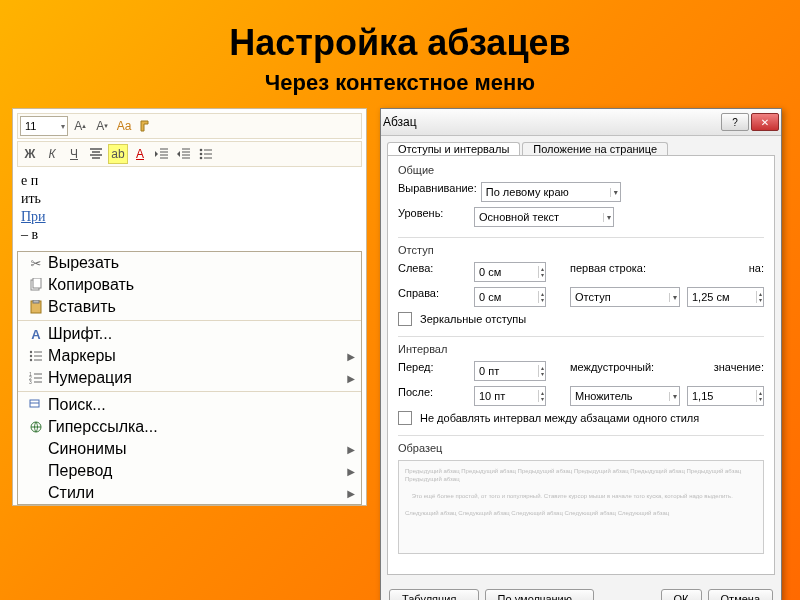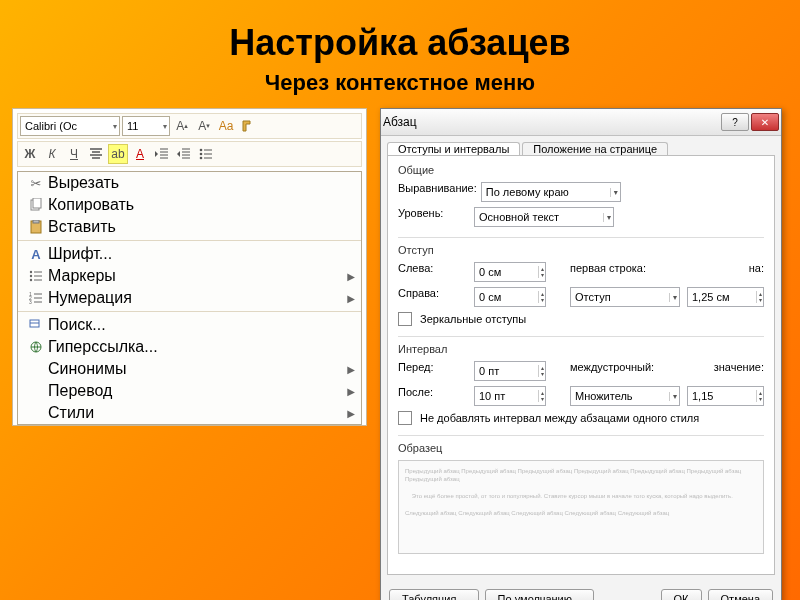--- a/index.html
+++ b/index.html
@@ -54,21 +54,20 @@
 </style>
 </head>
 <body>
 
 <div class="slide">
   <div class="title">Настройка абзацев</div>
   <div class="subtitle">Через контекстное меню</div>
 
   <div class="left">
     <div class="minitoolbar">
-      <div class="sel" style="width:80px">Calibri (Ос</div>
       <div class="sel" style="width:28px">11</div>
       <div class="tbbtn">A<sup style="font-size:7px">▴</sup></div>
       <div class="tbbtn">A<sup style="font-size:7px">▾</sup></div>
       <div class="tbbtn" style="color:#c77f1a">Aa</div>
       <div class="tbbtn">
         <svg width="14" height="14" viewBox="0 0 14 14">
             <path d="M2 2h7v3H5v7H2z" fill="#e3b24a" stroke="#a07a20"></path>
           </svg>
       </div>
     </div>
@@ -98,20 +97,26 @@
       <div class="tbbtn">
         <svg width="14" height="12" viewBox="0 0 14 12">
             <circle cx="2" cy="2" r="1.3" fill="#555"></circle>
             <circle cx="2" cy="6" r="1.3" fill="#555"></circle>
             <circle cx="2" cy="10" r="1.3" fill="#555"></circle>
             <path d="M5 2h8M5 6h8M5 10h8" stroke="#555"></path>
           </svg>
       </div>
     </div>
 
+    <div class="doctext">
+      <div class="line">е п</div>
+      <div class="line">ить</div>
+      <div class="line hl">При</div>
+      <div class="line">– в</div>
+    </div>
 
     <div class="ctxmenu">
       <div class="ctxitem">
         <span class="icocol">✂</span>
         <span class="lbl">Вырезать</span>
       </div>
       <div class="ctxitem">
         <span class="icocol">
           <svg width="14" height="14" viewBox="0 0 14 14">
               <rect x="2" y="2" width="8" height="10" fill="#fff" stroke="#888"></rect>

